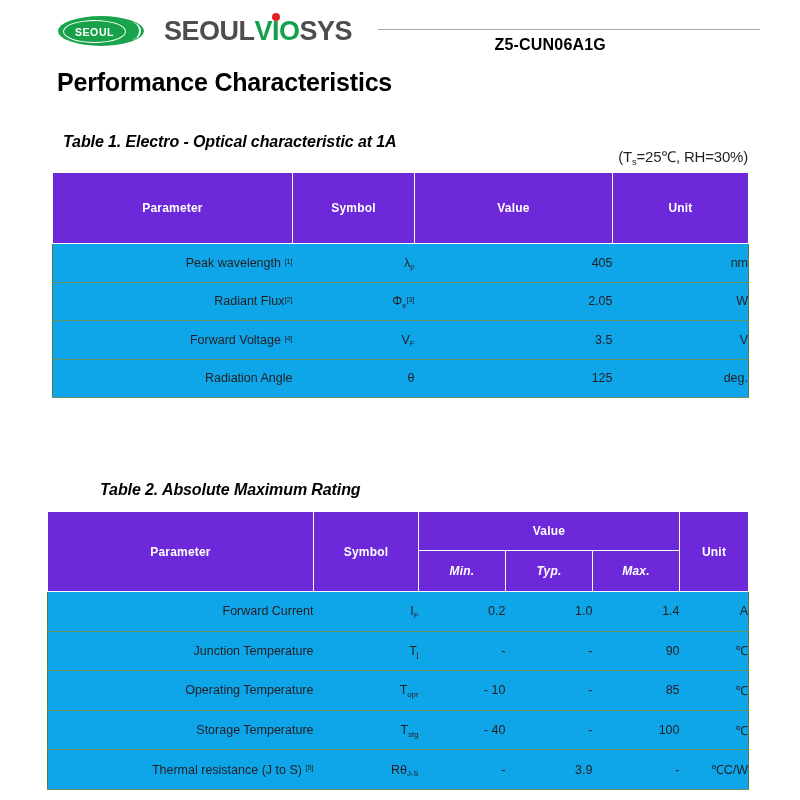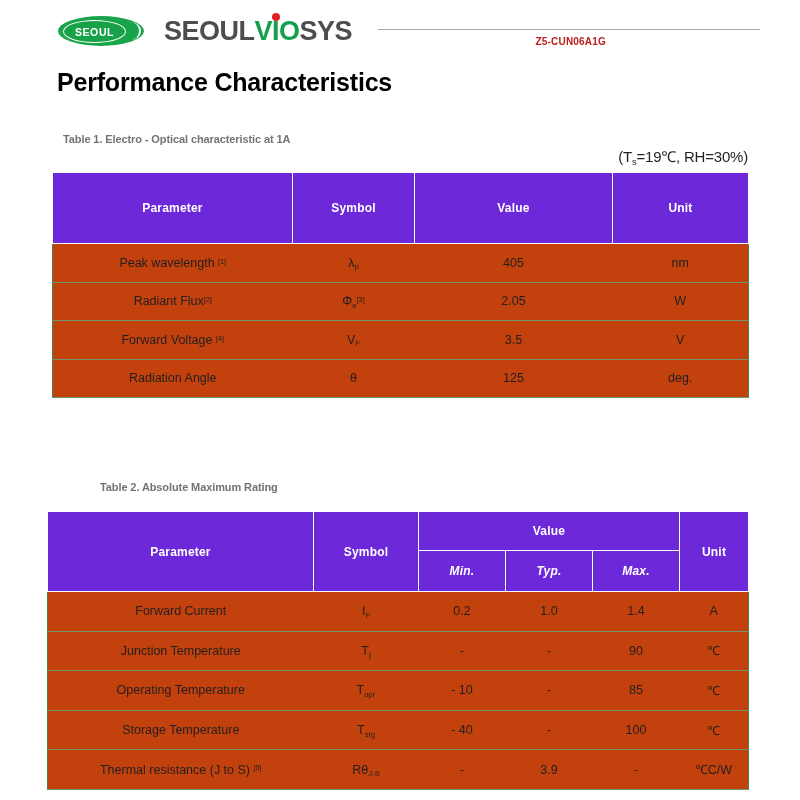--- a/index.html
+++ b/index.html
@@ -111,44 +111,45 @@
     left: 378px;
     top: 29px;
     width: 382px;
     height: 0;
     border-top: 1.4px solid #a6a6a6;
   }
   .part-number {
     position: absolute;
     right: 38px;
     top: 36px;
-    font-size: 10px;
-    font-weight: bold;
-    color: #b91c1c;
+    font-size: 16px;
+    font-weight: bold;
+    color: #000000;
     letter-spacing: 0.2px;
   }
 
   
   .section-title {
     position: absolute;
     left: 57px;
     top: 68px;
     font-size: 25px;
     font-weight: bold;
     color: #000000;
     letter-spacing: -0.2px;
   }
 
   
   .table-caption {
     position: absolute;
-    font-size: 11px;
-    font-weight: bold;
-    color: #737373;
+    font-size: 16px;
+    font-weight: bold;
+    color: #000000;
     letter-spacing: -0.1px;
+    font-style: italic;
   }
   #caption-1 { left: 63px; top: 133px; }
   #caption-2 { left: 63px; top: 481px; margin-left: 37px; }
 
   .condition-note {
     position: absolute;
     right: 52px;
     top: 146px;
     font-size: 15px;
     color: #231f20;
@@ -173,23 +174,23 @@
     letter-spacing: 0.2px;
     border: 1px solid #ffffff;
     padding: 0;
   }
   table.dt td {
     border: 1px solid #6e9464;
     border-left: none;
     border-right: none;
     font-size: 12.5px;
     color: #231f20;
-    text-align: center;
+    text-align: right;
     padding: 0;
-    background: #c2410c;
+    background: #0ea5e9;
   }
   table.dt td.first-col { border-left: 1px solid #4e8043; }
   table.dt td.last-col { border-right: 1px solid #4e8043; }
   table.dt {
     border-left: 1px solid #4e8043;
     border-right: 1px solid #4e8043;
     border-bottom: 1px solid #4e8043;
   }
   #table-1 th { height: 70px; }
   #table-1 td { height: 37.5px; }
@@ -230,21 +231,21 @@
   </div>
 
   <div class="header-rule"></div>
   <div class="part-number">Z5-CUN06A1G</div>
 </div>
 
 <div class="section-title">Performance Characteristics</div>
 
 <div class="table-caption" id="caption-1">Table 1. Electro - Optical characteristic at 1A</div>
 
-<div class="condition-note"><span>(T</span><sub>s</sub><span>=19℃, RH=30%)</span></div>
+<div class="condition-note"><span>(T</span><sub>s</sub><span>=25℃, RH=30%)</span></div>
 
 <table class="dt" id="table-1">
   <colgroup>
     <col style="width:240px">
     <col style="width:122px">
     <col style="width:198px">
     <col style="width:136px">
   </colgroup>
   <thead>
     <tr>

